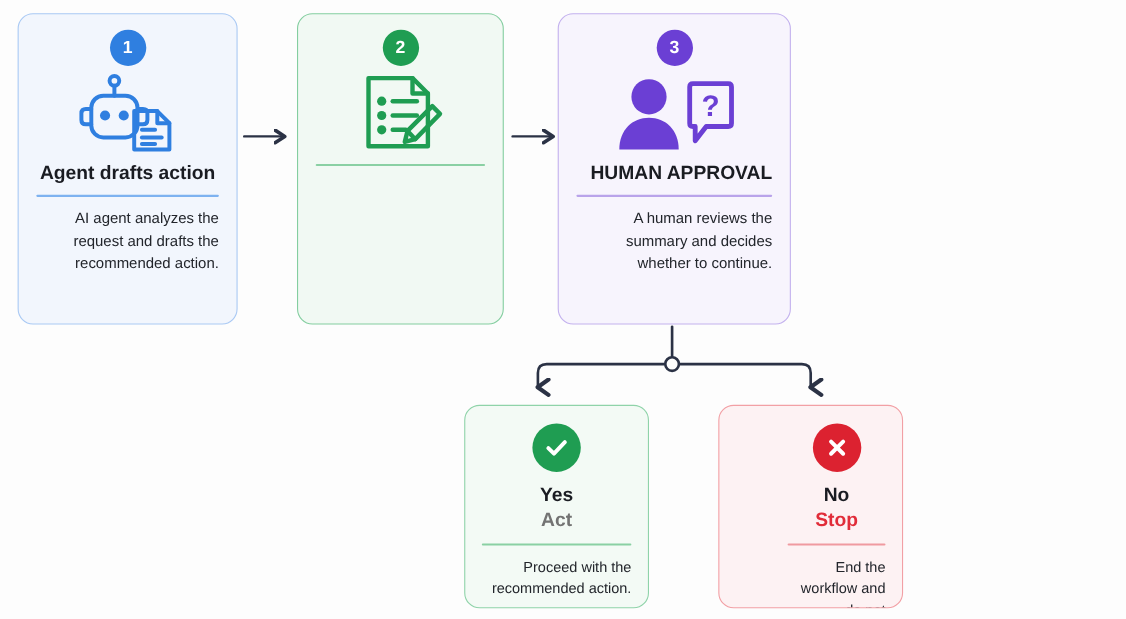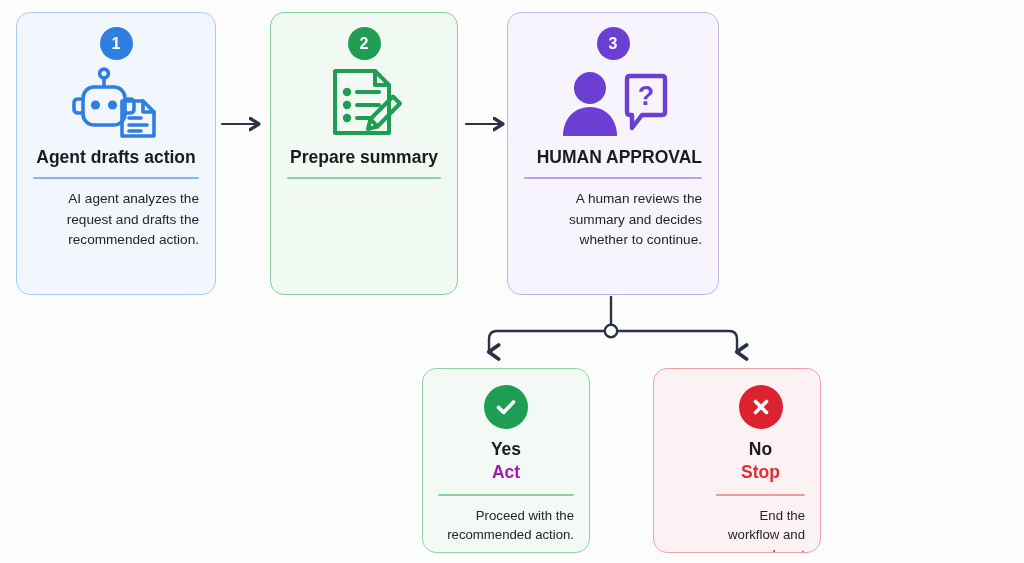--- a/index.html
+++ b/index.html
@@ -233,21 +233,20 @@
           <circle cx="26" cy="25" r="4.2" fill="#1f9d52"></circle>
           <circle cx="26" cy="38" r="4.2" fill="#1f9d52"></circle>
           <circle cx="26" cy="51" r="4.2" fill="#1f9d52"></circle>
           <g stroke="#1f9d52" fill="none" stroke-width="4" stroke-linecap="round" stroke-linejoin="round">
             <path d="M47,62 L49.5,52 L72,29.5 L79,36.5 L56.5,59.5 Z"></path>
             <line x1="49.5" y1="52" x2="56.5" y2="59.5"></line>
           </g>
         </svg>
       </div>
 
-      <div class="card-title title-left">Prepare summary</div>
       <div class="divider" style="background:#8ad0a3"></div>
     </div>
   </div>
 
   <div class="card" id="card-step-3">
     <div class="card-inner">
       <div class="badge" style="background:#6b3fd4">3</div>
 
       <div class="icon-wrap">
         <svg width="110" height="70" viewBox="0 0 110 70">
@@ -271,21 +270,21 @@
   </div>
 
   <div class="card" id="card-outcome-yes">
     <div class="card-inner outcome-inner">
       <div class="outcome-icon" style="background:#1f9d52">
         <svg width="26" height="26" viewBox="0 0 26 26">
           <path d="M5.5,13.4 L10.6,18.4 L20.5,8.0" fill="none" stroke="#ffffff" stroke-width="3.6" stroke-linecap="round" stroke-linejoin="round"></path>
         </svg>
       </div>
       <div class="outcome-heading">Yes</div>
-      <div class="outcome-sub" style="color:#a21caf">Act</div>
+      <div class="outcome-sub" style="color:#737373">Act</div>
       <div class="divider" style="background:#8ad0a3; margin-top:11px;"></div>
       <div class="outcome-body">Proceed with the recommended action.</div>
     </div>
   </div>
 
   <div class="card" id="card-outcome-no">
     <div class="card-inner outcome-inner">
       <div class="outcome-icon" style="background:#dc2230">
         <svg width="26" height="26" viewBox="0 0 26 26">
           <g fill="none" stroke="#ffffff" stroke-width="3.6" stroke-linecap="round">

